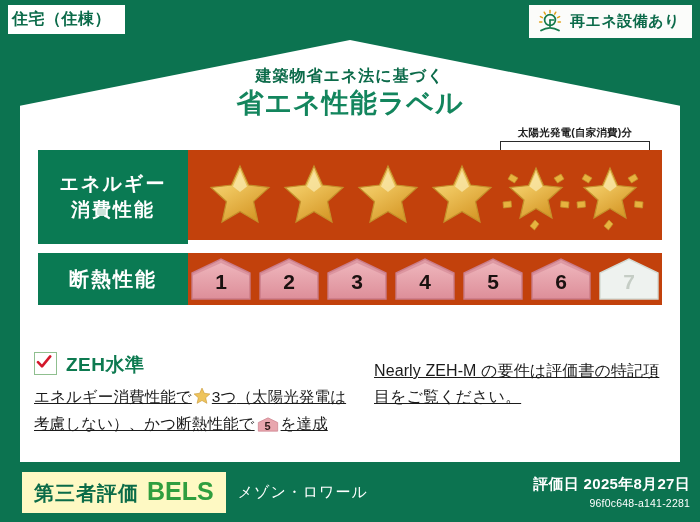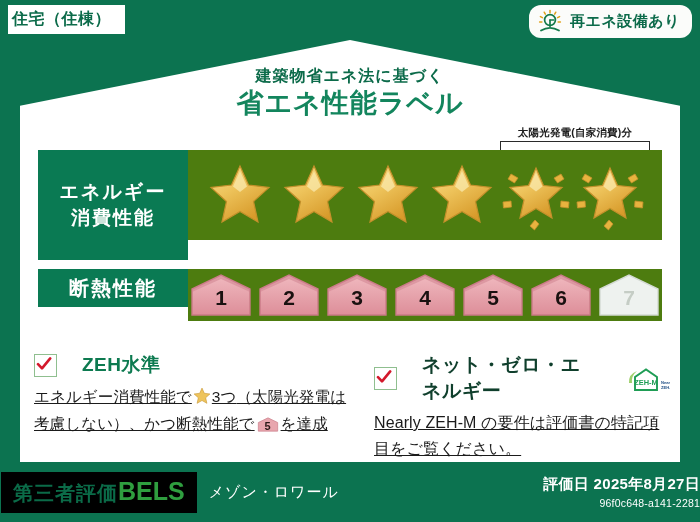--- a/index.html
+++ b/index.html
@@ -21,21 +21,20 @@
     z-index:6;
   }
 
   
   .re-chip{
     position:absolute;right:8px;top:5px;
     background:#fbfcfa;
     padding:4px 12px 5px 8px;
     display:flex;align-items:center;gap:7px;
     z-index:6;
-    border-radius:12px;
   }
   .re-chip .re-label{
     font-size:15px;font-weight:bold;color:#0c6b4a;letter-spacing:.5px;
   }
   .sun-ico{width:26px;height:24px;display:block;}
 
   
   .card{
     position:absolute;left:20px;top:40px;right:20px;bottom:60px;
     background:#ffffff;
@@ -59,29 +58,29 @@
   
   .rows{position:absolute;left:38px;right:38px;top:150px;z-index:4;}
   .perf-row{display:flex;align-items:stretch;margin-bottom:9px;}
   .row-label{
     width:150px;flex:0 0 150px;
     background:#0a7a53;color:#ffffff;
     display:flex;flex-direction:column;align-items:center;justify-content:center;
     font-size:19px;font-weight:bold;letter-spacing:2px;line-height:1.35;
   }
   .row-body{
-    flex:1;background:#4d7c0f;
+    flex:1;background:#c2410c;
     display:flex;align-items:center;justify-content:center;
     position:relative;
   }
 
   
-  .row-energy .row-label{height:110px;}
+  .row-energy .row-label{height:94px;}
   .row-energy .row-body{height:90px;gap:2px;padding:0 4px;}
-  .row-ins .row-label{height:38px;font-size:20px;}
+  .row-ins .row-label{height:52px;font-size:20px;}
   .row-ins .row-body{height:52px;gap:0px;}
 
   
   .star-slot{position:relative;width:72px;height:76px;flex:0 0 72px;}
   .star-svg{position:absolute;left:50%;top:50%;transform:translate(-50%,-50%);}
 
   
   .solar-note{
     position:absolute;right:6px;top:-24px;
     width:162px;text-align:center;z-index:5;
@@ -105,21 +104,21 @@
     position:relative;z-index:2;font-size:21px;font-weight:bold;
     color:#1a1110;line-height:1;padding-bottom:9px;
   }
   .house.off .hnum{color:#c5cdc5;}
 
   
   .info{position:absolute;left:34px;right:30px;top:352px;display:flex;z-index:4;}
   .col{flex:1;}
   .col.left{flex:0 0 322px;padding-right:10px;}
   .col.right{flex:1;padding-left:8px;}
-  .chk-line{display:flex;align-items:center;gap:25px;}
+  .chk-line{display:flex;gap:9px;}
   .chkbox{
     width:21px;height:21px;flex:0 0 21px;border:1.6px solid #8fbf8f;background:#fff;
     position:relative;
   }
   .chkbox svg{position:absolute;left:1px;top:1px;}
   .chk-title{font-size:19px;font-weight:bold;color:#0d7a50;letter-spacing:.5px;}
   .chk-title.blk{color:#0f3f2c;}
   .zehm-logo{width:44px;height:30px;margin-left:6px;flex:0 0 44px;}
   .chk-body{
     font-size:15.5px;color:#1b1b1b;line-height:1.55;margin-top:7px;letter-spacing:.1px;text-decoration:underline;
@@ -132,27 +131,27 @@
     position:absolute;left:0;right:0;bottom:1px;text-align:center;
     font-size:11px;font-weight:bold;color:#2b1a18;line-height:1;
   }
 
   
   .footer{
     position:absolute;left:0;right:0;bottom:0;height:60px;z-index:5;
     display:flex;align-items:center;
   }
   .bels-chip{
-    margin-left:1px;background:#000000;padding:5px 12px 6px 12px;
-    display:flex;align-items:baseline;gap:0;
+    margin-left:22px;background:#fef9c3;padding:5px 12px 6px 12px;
+    display:flex;align-items:baseline;gap:8px;
   }
   .bels-chip .third{font-size:20px;font-weight:bold;color:#0b6b48;letter-spacing:1px;}
   .bels-chip .bels{font-size:25px;font-weight:bold;color:#2f9e3f;letter-spacing:0px;}
   .owner{margin-left:12px;color:#ffffff;font-size:15px;letter-spacing:1px;}
-  .foot-right{margin-left:auto;margin-right:0;text-align:right;color:#ffffff;}
+  .foot-right{margin-left:auto;margin-right:10px;text-align:right;color:#ffffff;}
   .foot-right .date{font-size:15px;font-weight:bold;letter-spacing:.3px;}
   .foot-right .uid{font-size:10.5px;margin-top:3px;letter-spacing:.2px;}
 </style>
 </head>
 <body>
 
 <div class="label-root">
 
   <div class="watermark">ハウスマ</div>
 
@@ -351,37 +350,20 @@
       <div class="chk-body">
         <span>エネルギー消費性能で</span><span class="inline-star"><svg width="18" height="18" viewBox="0 0 66 66">
               <polygon points="33,4 41.5,23 62,25.5 46.5,39.5 51,60 33,49.5 15,60 19.5,39.5 4,25.5 24.5,23" fill="#eec45c" stroke="#c4902b" stroke-width="2"></polygon>
             </svg></span><span>3つ</span><span>（太陽光発電</span><span>は考慮しない）、かつ断熱性能で</span><span class="inline-house"><svg width="22" height="17" viewBox="0 0 66 44">
               <polygon points="4,42 4,16 33,2 62,16 62,42" fill="#e8a6ae" stroke="#c97a86" stroke-width="2"></polygon>
             </svg><span>5</span></span><span>を達成</span>
       </div>
     </div>
 
     <div class="col right">
-      <div class="chk-line">
-        <span class="chkbox">
-          <svg width="16" height="16" viewBox="0 0 16 16">
-            <path d="M2 8.2 L6 12.4 L14.2 2.4" fill="none" stroke="#d3182b" stroke-width="2.6" stroke-linecap="round" stroke-linejoin="round"></path>
-          </svg>
-        </span>
-        <span class="chk-title blk">ネット・ゼロ・エネルギー</span>
-        <span class="zehm-logo">
-          <svg width="44" height="30" viewBox="0 0 44 30">
-            <path d="M3 20 q-0.5 -9 8 -12 q-6 5 -5 12 z" fill="#9ed06b"></path>
-            <polygon points="9,27 9,14 20,6.5 31,14 31,27" fill="none" stroke="#1f9d55" stroke-width="1.9"></polygon>
-            <text x="20" y="21.5" font-family="'Liberation Sans',sans-serif" font-size="7.4" font-weight="bold" fill="#1f9d55" text-anchor="middle">ZEH-M</text>
-            <text x="35" y="21" font-family="'Liberation Sans',sans-serif" font-size="4.1" font-weight="bold" fill="#1f4f86">Nearly</text>
-            <text x="35" y="25.6" font-family="'Liberation Sans',sans-serif" font-size="4.1" font-weight="bold" fill="#1f4f86">ZEH-M</text>
-          </svg>
-        </span>
-      </div>
       <div class="chk-body r">Nearly ZEH-M の要件は評価書の特記項目をご覧ください。</div>
     </div>
 
   </div>
 
   <div class="footer">
     <div class="bels-chip">
       <span class="third">第三者評価</span>
       <span class="bels">BELS</span>
     </div>

